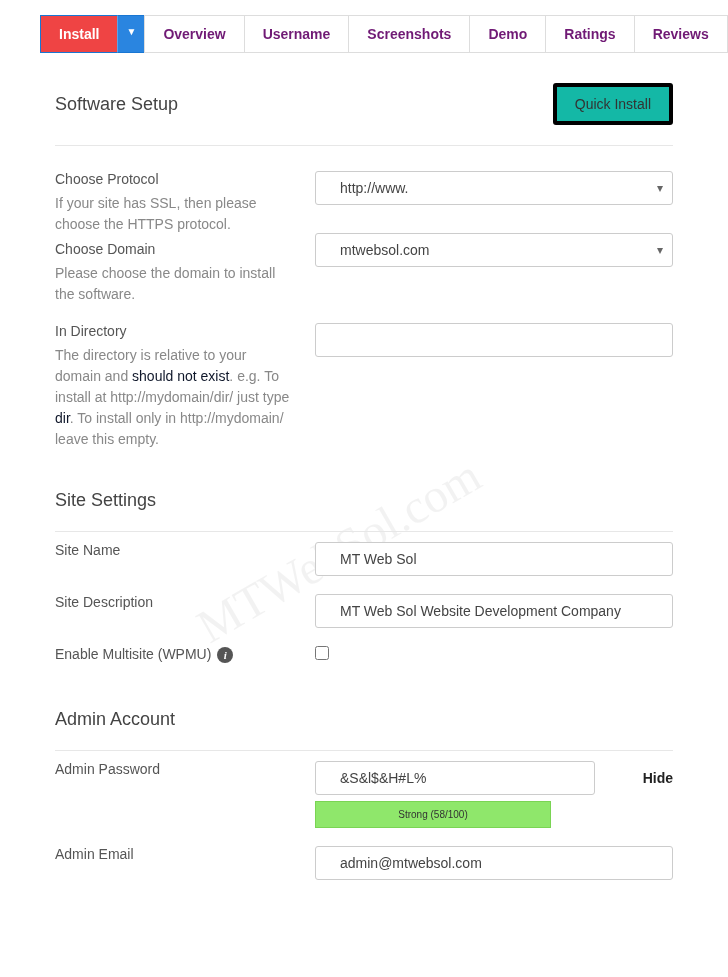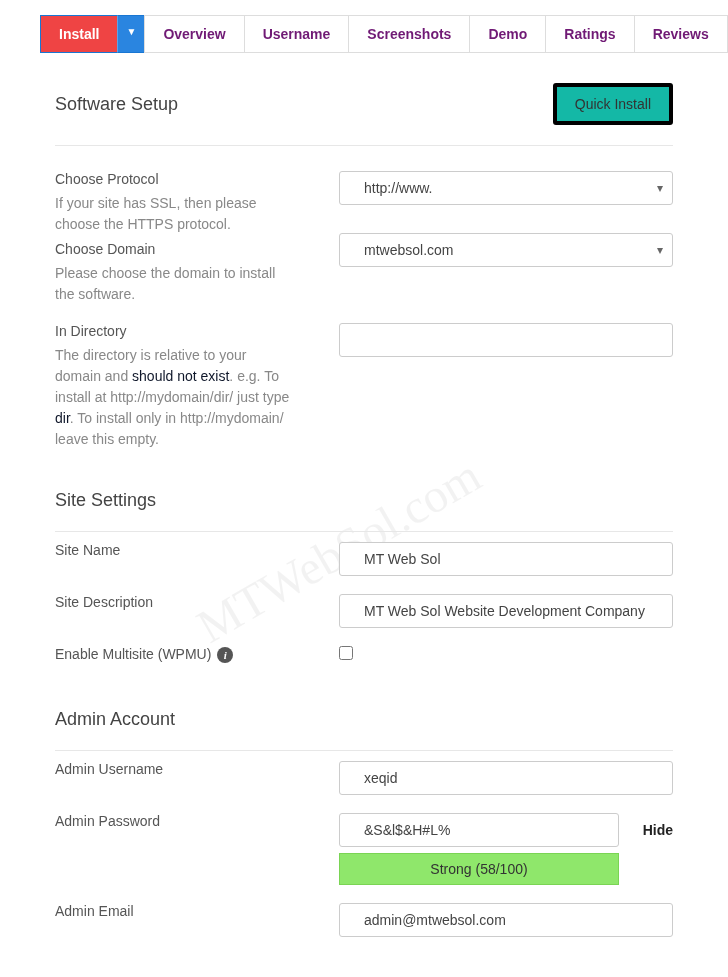--- a/index.html
+++ b/index.html
@@ -29,26 +29,26 @@
     .select-wrap { position: relative; }
     .select-wrap::after { content: "▾"; position: absolute; right: 10px; top: 50%; transform: translateY(-50%); color: #666; pointer-events: none; font-size: 12px; }
     
     input[type="checkbox"] { width: 14px; height: 14px; cursor: pointer; }
     
     .info-icon { display: inline-flex; width: 16px; height: 16px; background: #555; color: #fff; border-radius: 50%; align-items: center; justify-content: center; font-size: 11px; font-style: italic; font-family: serif; font-weight: bold; margin-left: 2px; vertical-align: middle; }
     
     .pw-row { display: flex; align-items: center; gap: 10px; }
     .pw-input { flex: 0 0 280px; }
     .hide-link { font-weight: bold; color: #222; cursor: pointer; font-size: 14px; margin-left: auto; }
-    .strength { width: 280px; background: #8fe76b; text-align: center; padding: 7px 0; margin-top: 6px; font-size: 14px; border: 1px solid #7ad454; }
+    .strength { width: 236px; background: #8fe76b; text-align: center; padding: 7px 0; margin-top: 6px; font-size: 10px; border: 1px solid #7ad454; }
     
     .watermark { position: absolute; top: 470px; left: 180px; transform: rotate(-30deg); font-size: 48px; color: rgba(0,0,0,0.05); font-family: "Times New Roman", serif; pointer-events: none; white-space: nowrap; z-index: 0; }
     
     .container { position: relative; }
-    .row, .section-header, .section-simple-header { position: relative; z-index: 1; gap: 24px; }
+    .row, .section-header, .section-simple-header { position: relative; z-index: 1; }
   </style>
 </head>
 <body>
 
 <div class="tabs">
   <div class="tab active">Install</div>
   <div class="tab dropdown-caret">▼</div>
   <div class="tab">Overview</div>
   <div class="tab">Username</div>
   <div class="tab">Screenshots</div>
@@ -126,28 +126,20 @@
         <span class="info-icon">i</span>
       </span>
     </div>
     <div class="col-right">
       <input type="checkbox" style="">
     </div>
   </div>
 
   <div class="section-simple-header">Admin Account</div>
 
-  <div class="row">
-    <div class="col-left">
-      <span class="field-label">Admin Username</span>
-    </div>
-    <div class="col-right">
-      <input type="text" value="xeqid" style="">
-    </div>
-  </div>
 
   <div class="row">
     <div class="col-left">
       <span class="field-label">Admin Password</span>
     </div>
     <div class="col-right">
       <div class="pw-row">
         <input class="pw-input" type="text" value="&amp;S&amp;l$&amp;H#L%" style="">
         <span class="hide-link">Hide</span>
       </div>

